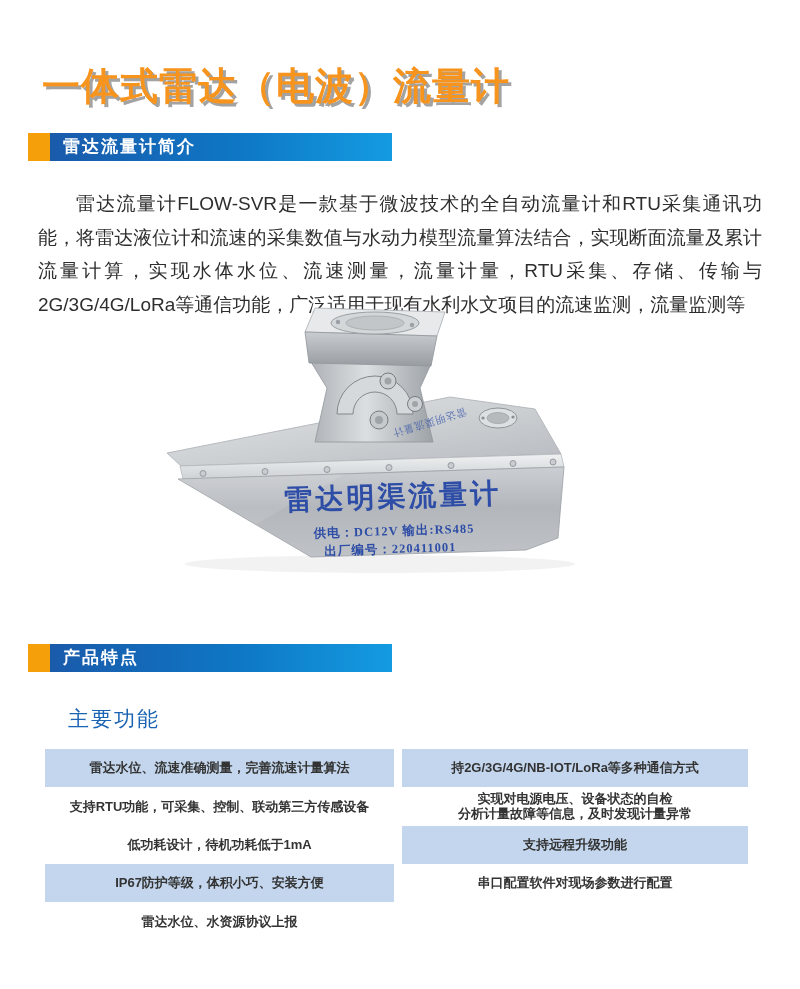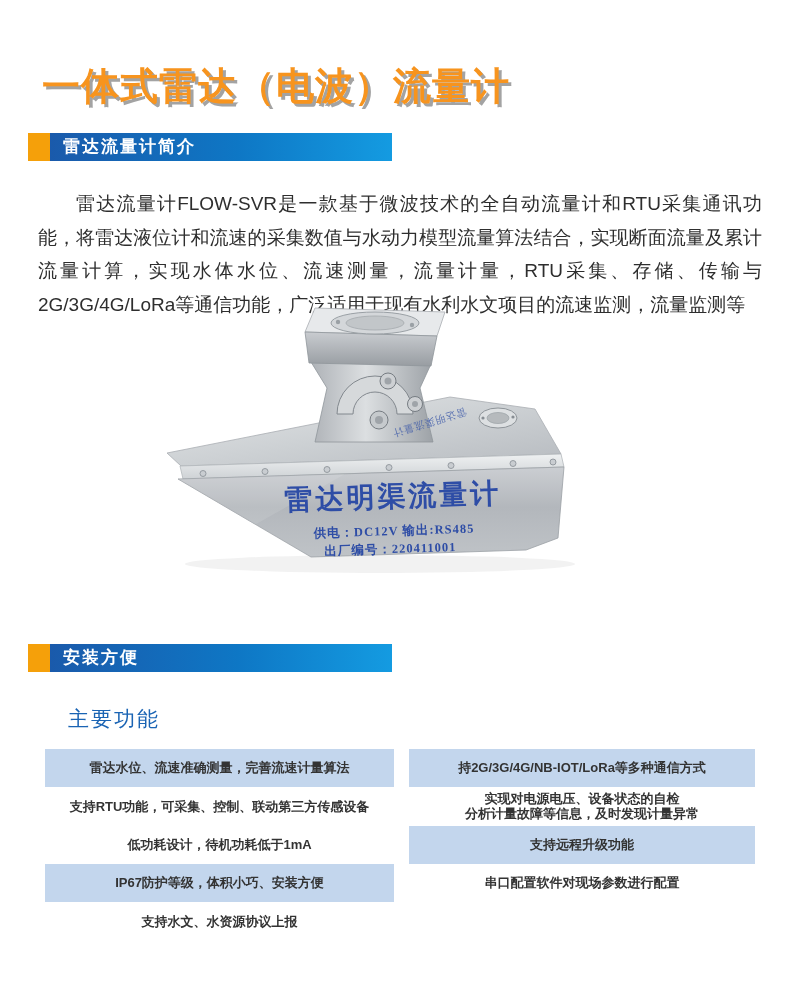--- a/index.html
+++ b/index.html
@@ -36,21 +36,21 @@
     position:absolute; left:68px; top:705px;
     font-size:21px; color:#1A64B4; letter-spacing:2px;
     font-family:"Liberation Serif", serif;
     text-align:right;
   }
   .product-figure {
     position:absolute; left:165px; top:296px; width:470px; height:290px;
   }
   .features-table {
     position:absolute; left:45px; top:749px;
-    display:grid; grid-template-columns:349px 346px; column-gap:15px;
+    display:grid; grid-template-columns:349px 346px; column-gap:8px;
     grid-template-rows:repeat(5, 38.3px); grid-auto-flow:column;
   }
   .feature-cell {
     display:flex; align-items:center; justify-content:center;
     text-align:center; font-size:13px; font-weight:bold; color:#333333;
     line-height:15.5px; white-space:pre-line; padding:0 10px;
   }
   .feature-cell.blue { background:#C3D6ED; }
   svg text { font-family:"Liberation Serif", serif; }
 </style>
@@ -143,31 +143,31 @@
       <g transform="rotate(-1.8 228 206)">
         <text x="228" y="210" font-size="28" font-weight="bold" fill="#2E4DA6" letter-spacing="3" text-anchor="middle">雷达明渠流量计</text>
         <text x="228" y="239" font-size="12.5" font-weight="bold" fill="#2E4DA6" letter-spacing="1" text-anchor="middle">供电：DC12V  输出:RS485</text>
         <text x="224" y="257" font-size="12.5" font-weight="bold" fill="#2E4DA6" letter-spacing="1" text-anchor="middle">出厂编号：220411001</text>
       </g>
     </svg>
   </div>
 
   <div class="section-bar bar-features">
     <div class="bar-orange"></div>
-    <div class="bar-blue">安装方便</div>
+    <div class="bar-blue">产品特点</div>
   </div>
 
   <div class="sub-heading">主要功能</div>
 
   <div class="features-table">
     <div class="feature-cell blue">雷达水位、流速准确测量，完善流速计量算法</div>
     <div class="feature-cell">支持RTU功能，可采集、控制、联动第三方传感设备</div>
     <div class="feature-cell">低功耗设计，待机功耗低于1mA</div>
     <div class="feature-cell blue">IP67防护等级，体积小巧、安装方便</div>
-    <div class="feature-cell">支持水文、水资源协议上报</div>
+    <div class="feature-cell">雷达水位、水资源协议上报</div>
     <div class="feature-cell blue">持2G/3G/4G/NB-IOT/LoRa等多种通信方式</div>
     <div class="feature-cell">实现对电源电压、设备状态的自检
 分析计量故障等信息，及时发现计量异常</div>
     <div class="feature-cell blue">支持远程升级功能</div>
     <div class="feature-cell">串口配置软件对现场参数进行配置</div>
   </div>
 
 </div>
 
 </body></html>

